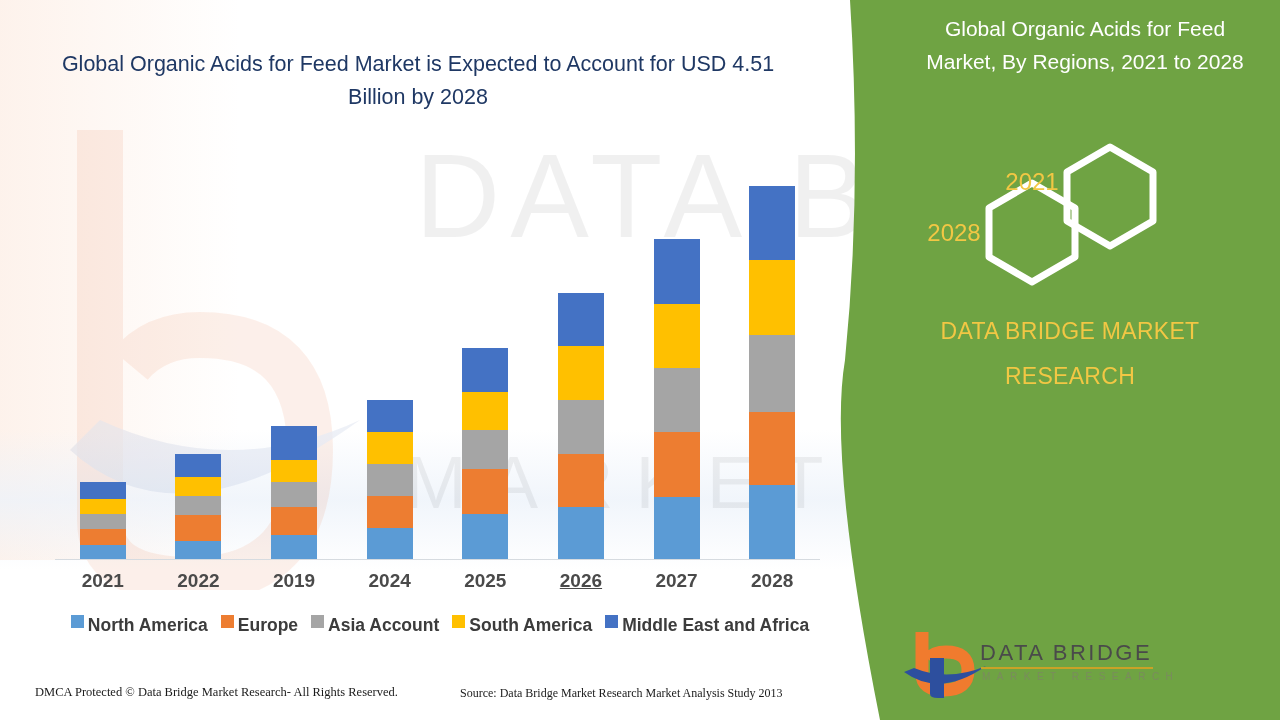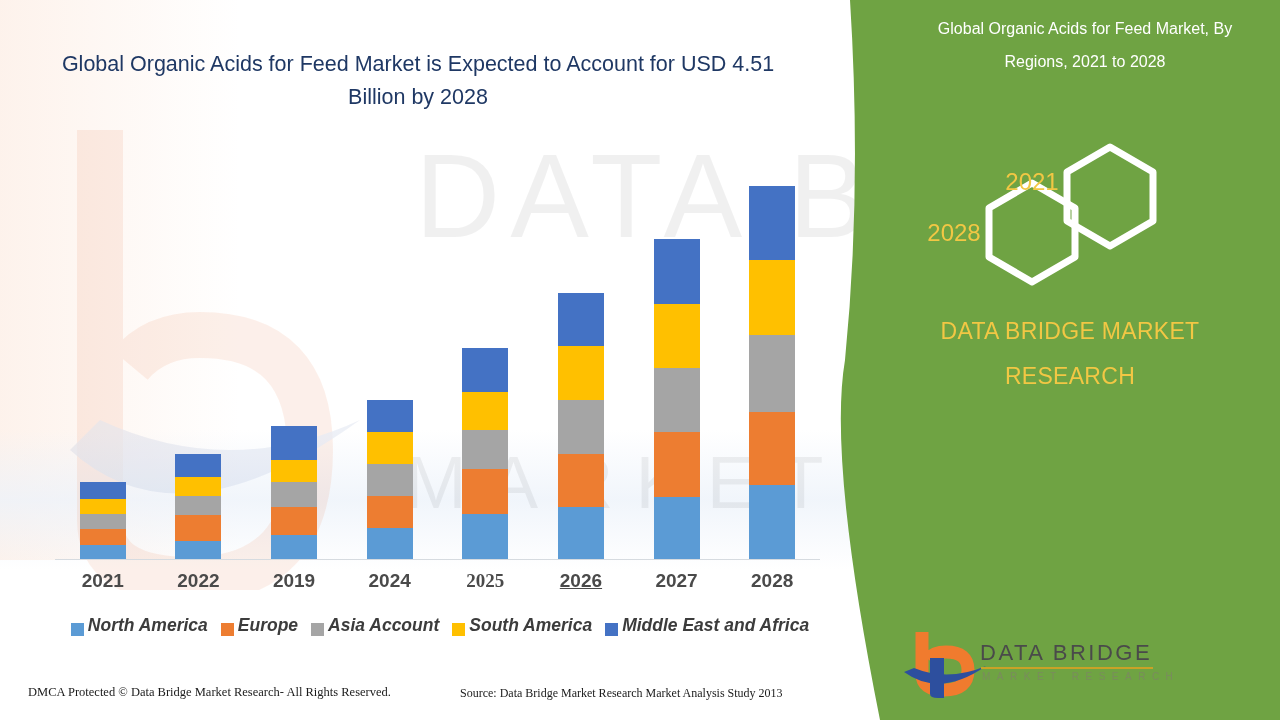--- a/index.html
+++ b/index.html
@@ -137,39 +137,38 @@
     top: 615px;
     width: 770px;
     display: flex;
     justify-content: center;
     align-items: center;
     gap: 13px;
     flex-wrap: nowrap;
   }
   .legend-item {
     display: flex;
-    align-items: flex-end;
+    align-items: flex-start;
     gap: 4px;
     white-space: nowrap;
-    font-style: italic;
   }
   .legend-swatch {
     width: 13px;
     height: 13px;
     flex: 0 0 auto;
   }
   .legend-label {
     font-size: 17.5px;
     font-weight: 700;
     color: #3C3C3C;
   }
 
   #footer-left {
     position: absolute;
-    left: 28px;
+    left: 35px;
     top: 685px;
     font-family: "Liberation Serif", serif;
     font-size: 12.5px;
     color: #1a1a1a;
   }
   #footer-source {
     position: absolute;
     left: 460px;
     top: 686px;
     font-family: "Liberation Serif", serif;
@@ -196,21 +195,21 @@
     top: 0;
     width: 440px;
     height: 720px;
   }
   #panel-title {
     position: absolute;
     left: 80px;
     top: 12px;
     width: 330px;
     text-align: center;
-    font-size: 16px;
+    font-size: 21px;
     line-height: 33px;
     color: #FFFFFF;
     font-weight: 400;
   }
   #hex-wrap {
     position: absolute;
     left: 120px;
     top: 135px;
     width: 250px;
     height: 160px;
@@ -349,21 +348,21 @@
           <div class="seg" style="height: 73px; background: rgb(237, 125, 49);"></div>
           <div class="seg" style="height: 75px; background: rgb(91, 155, 213);"></div>
         </div>
       </div>
     <div id="axis-line"></div>
     <div id="x-labels">
         <div class="x-label" style="left: 24.8125px;">2021</div>
         <div class="x-label" style="left: 120.438px;">2022</div>
         <div class="x-label" style="left: 216.062px;">2019</div>
         <div class="x-label" style="left: 311.688px;">2024</div>
-        <div class="x-label" style="left: 407.312px; font-family: Liberation Serif, serif;">2025</div>
+        <div class="x-label" style="left: 407.312px;">2025</div>
         <div class="x-label" style="left: 502.938px; text-decoration: underline;">2026</div>
         <div class="x-label" style="left: 598.562px;">2027</div>
         <div class="x-label" style="left: 694.188px;">2028</div>
       </div>
 
     <div id="legend">
         <div class="legend-item">
           <span class="legend-swatch" style="background: rgb(91, 155, 213);"></span>
           <span class="legend-label">North America</span>
         </div>

